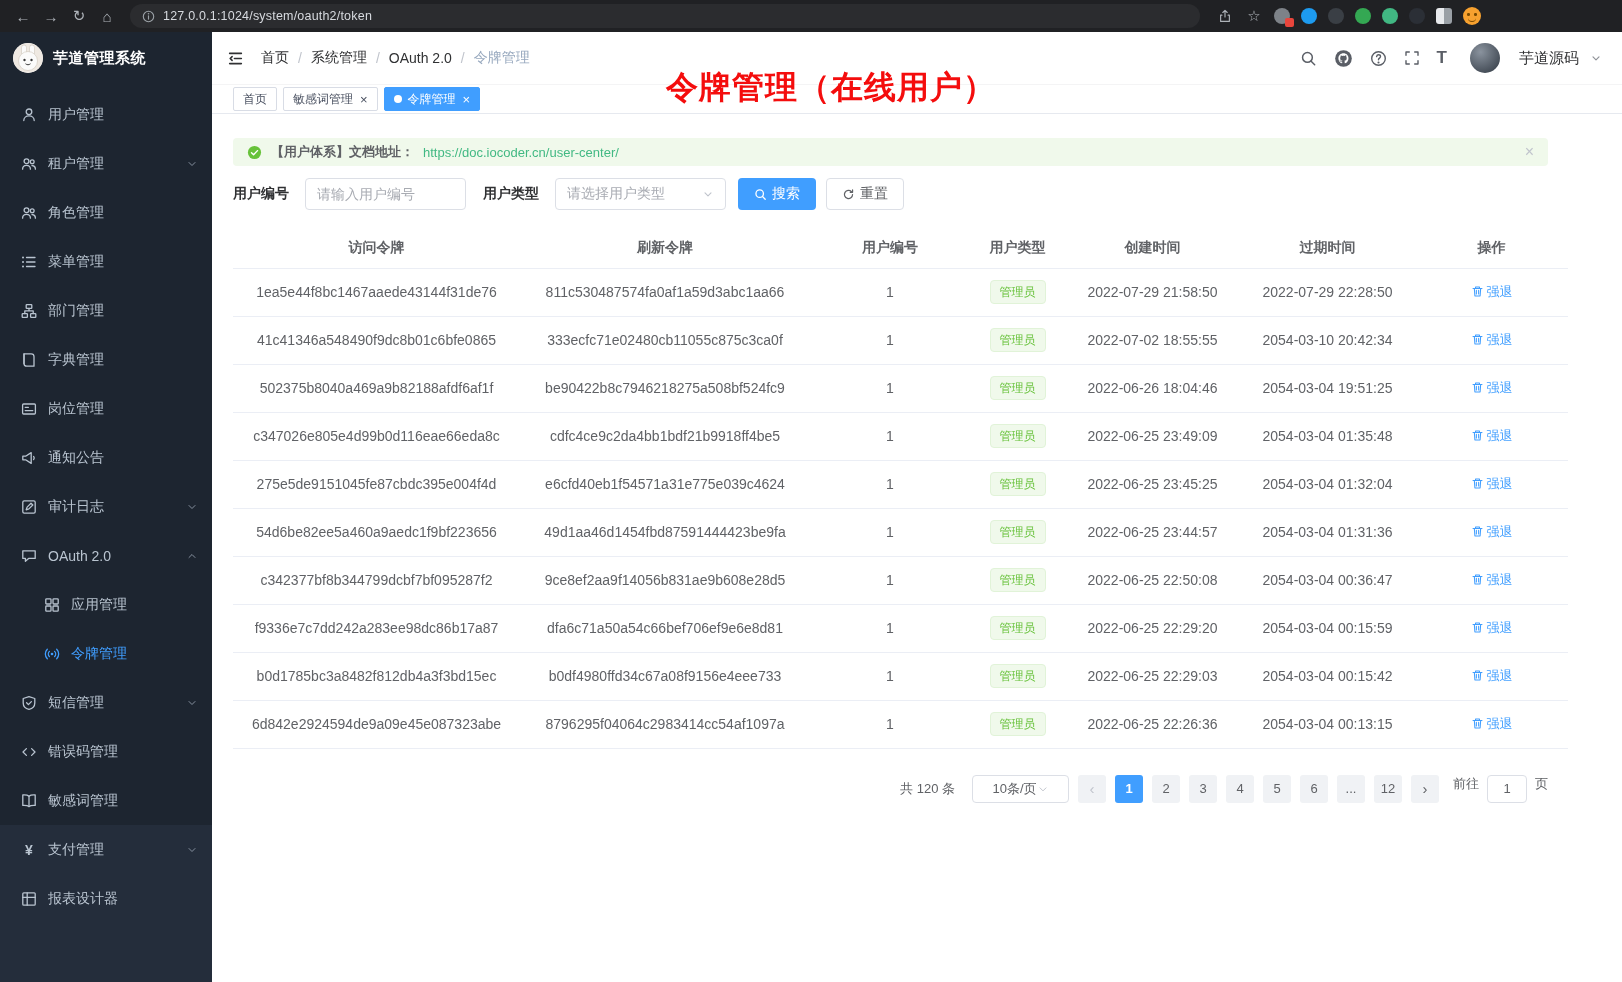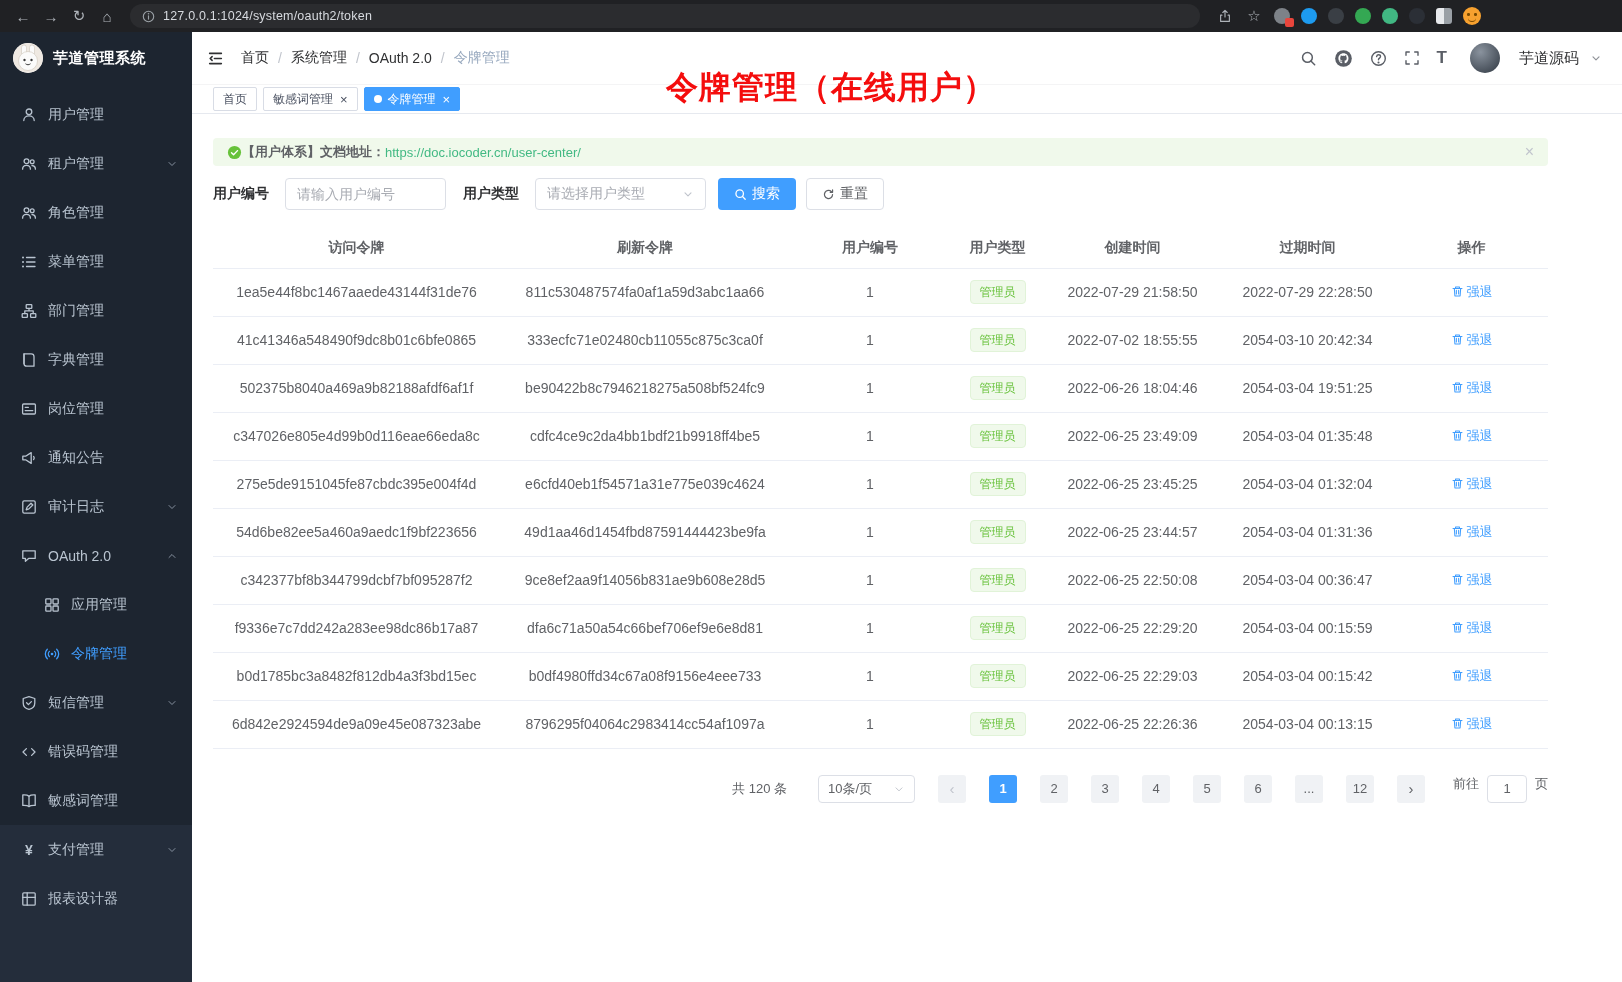--- a/index.html
+++ b/index.html
@@ -14,21 +14,21 @@
   .b-right{display:flex;align-items:center;gap:11px;margin-left:6px}
   .ext{width:16px;height:16px;border-radius:50%;position:relative;display:inline-block}
   .ext .badge{position:absolute;right:-4px;bottom:-3px;width:9px;height:9px;background:#e8453c;border-radius:2px}
   .ext.split{border-radius:3px;background:linear-gradient(90deg,#e8eaed 50%,#9aa0a6 50%)}
   .b-avatar{width:18px;height:18px;border-radius:50%;background:#f7a12f;position:relative}
   .b-avatar:before{content:"";position:absolute;left:4px;top:6px;width:2.5px;height:2.5px;background:#7a4a00;border-radius:50%;box-shadow:7px 0 0 #7a4a00}
   .b-avatar:after{content:"";position:absolute;left:5px;top:10px;width:8px;height:4px;border-bottom:1.5px solid #7a4a00;border-radius:0 0 8px 8px}
 
   
   .app{display:flex;height:950px}
-  .sidebar{width:192px;background:#1d2530;flex-shrink:0;display:flex;flex-direction:column;color:#b9c4d0}
+  .sidebar{width:212px;background:#1d2530;flex-shrink:0;display:flex;flex-direction:column;color:#b9c4d0}
   .logo{height:52px;display:flex;align-items:center;gap:10px;padding:0 13px;cursor:pointer}
   .logo-img{width:30px;height:30px;border-radius:50%;background:#ececec;display:flex;align-items:center;justify-content:center;overflow:hidden}
   .logo-text{color:#fff;font-size:15px;font-weight:700;letter-spacing:.5px}
   #sidebar-menu{padding-top:6px}
   .menu-item{height:49px;display:flex;align-items:center;gap:11px;padding:0 14px 0 21px;font-size:14px;cursor:pointer}
   .menu-item .icon{width:16px;height:16px;display:flex;align-items:center;justify-content:center;flex-shrink:0}
   .menu-item.sub{padding-left:44px}
   .menu-item.active{color:#409eff}
   .menu-item .chev{margin-left:auto;color:#8892a0;display:flex}
   .menu-item .chev.up svg{transform:rotate(180deg)}
@@ -53,21 +53,21 @@
 
   
   .tabsbar{height:29px;display:flex;align-items:center;gap:6px;padding:0 0 0 21px;border-bottom:1px solid #e6e9ef;background:#fff}
   .tab{height:24px;display:inline-flex;align-items:center;gap:6px;padding:0 9px;border:1px solid #d8dce5;border-radius:2px;font-size:12px;color:#495060;background:#fff;cursor:pointer}
   .tab .dot{width:8px;height:8px;border-radius:50%;background:#fff}
   .tab.active{background:#409eff;border-color:#409eff;color:#fff}
   .tab .close{font-size:13px;line-height:1;margin-left:1px}
 
   
   .content{padding:24px 74px 0 21px}
-  .alert{height:28px;background:#f0f9eb;border-radius:4px;display:flex;align-items:center;padding:0 14px}
+  .alert{height:28px;background:#f0f9eb;border-radius:4px;display:flex;align-items:center;gap:9px;padding:0 14px}
   .alert-check{display:flex}
   .alert-text{color:#606266;font-size:13px;font-weight:700}
   .alert-link{color:#42b983;font-size:13px;cursor:pointer;text-decoration:none}
   .alert-close{margin-left:auto;color:#c0c4cc;font-size:16px;cursor:pointer;line-height:1}
 
   .filter{display:flex;align-items:center;margin-top:12px;height:32px}
   .f-label{font-weight:700;color:#303133;margin-right:16px;white-space:nowrap}
   .f-input{width:161px;height:32px;border:1px solid #dcdfe6;border-radius:4px;padding:0 11px;font-size:14px;color:#606266;outline:none;margin-right:17px;font-family:inherit}
   .f-input::placeholder{color:#a8abb2}
   .f-select{width:171px;height:32px;border:1px solid #dcdfe6;border-radius:4px;display:flex;align-items:center;justify-content:space-between;padding:0 11px;margin-right:12px;cursor:pointer}
@@ -78,23 +78,23 @@
   .btn.plain{background:#fff;color:#606266;border-color:#dcdfe6}
   .btn .icon{display:flex}
 
   table.tbl{width:100%;border-collapse:collapse;margin-top:18px;table-layout:fixed}
   .tbl th{height:40px;font-size:14px;font-weight:700;color:#606266;text-align:center;border-bottom:1px solid #ebeef5;background:#fff}
   .tbl td{height:48px;font-size:14px;color:#606266;text-align:center;border-bottom:1px solid #ebeef5;overflow:hidden;white-space:nowrap}
   .tag-success{display:inline-block;background:#f0f9eb;border:1px solid #e1f3d8;color:#67c23a;font-size:12px;height:24px;line-height:22px;padding:0 9px;border-radius:4px}
   .action-link{color:#409eff;display:inline-flex;align-items:center;gap:3px;font-size:13px;cursor:pointer;text-decoration:none}
   .action-link .icon{display:flex}
 
-  .pager{display:flex;align-items:center;justify-content:flex-end;gap:23px;margin-top:26px;font-size:13px;color:#606266}
+  .pager{display:flex;align-items:center;justify-content:flex-end;gap:9px;margin-top:26px;font-size:13px;color:#606266}
   .pg-total{margin-right:8px}
-  .pg-size{width:97px;height:28px;border:1px solid #dcdfe6;border-radius:4px;display:flex;align-items:center;justify-content:space-between;padding:0 9px;cursor:pointer}
+  .pg-size{width:97px;height:28px;border:1px solid #dcdfe6;border-radius:4px;display:flex;align-items:center;justify-content:center;padding:0 9px;cursor:pointer}
   .pg-btn{min-width:28px;height:28px;border-radius:3px;background:#f0f2f5;display:inline-flex;align-items:center;justify-content:center;padding:0 6px;cursor:pointer;border:none;font-size:13px;color:#606266;font-family:inherit}
   .pg-btn.active{background:#409eff;color:#fff;font-weight:700}
   .pg-btn.disabled{color:#c0c4cc;cursor:default}
   .pg-arrow{font-size:15px}
   .goto{display:flex;align-items:flex-start;gap:8px;margin-left:5px}
   .goto input{width:40px;height:28px;border:1px solid #dcdfe6;border-radius:4px;text-align:center;font-size:13px;color:#606266;outline:none;font-family:inherit}
 
   
   .annotation{position:absolute;left:666px;top:66px;font-size:32px;font-weight:700;color:#f40d0d;letter-spacing:1px;z-index:60;pointer-events:none;white-space:nowrap}
 </style>

